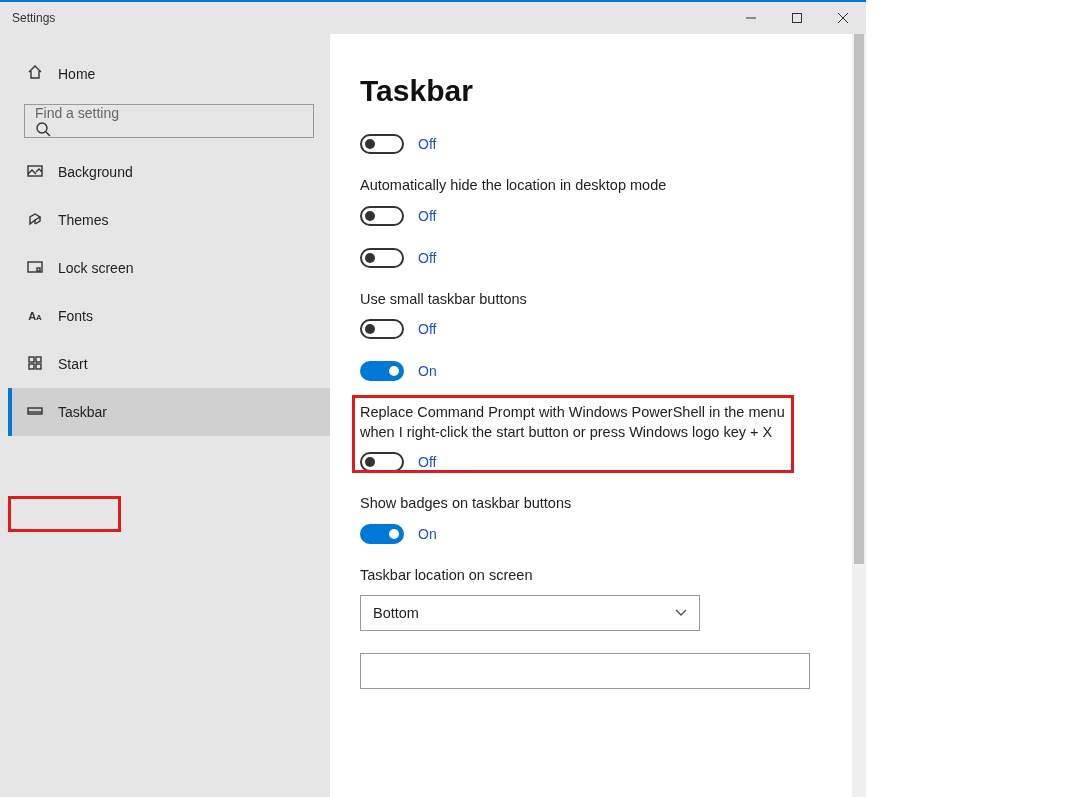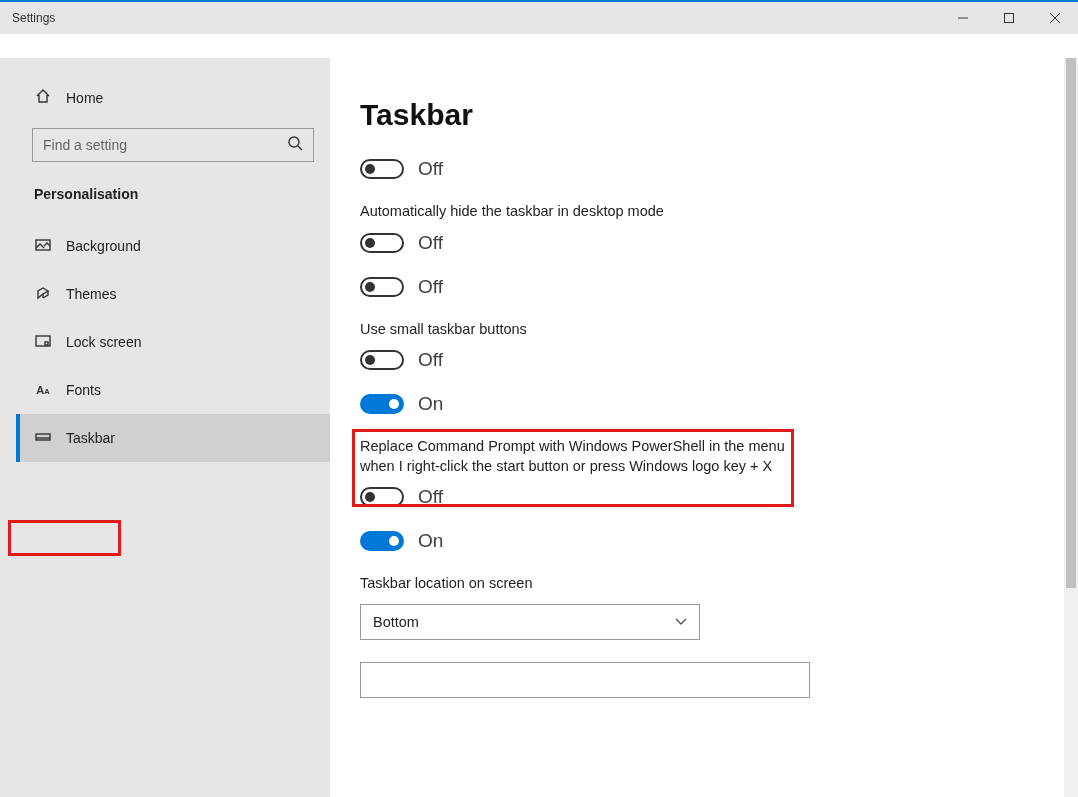--- a/index.html
+++ b/index.html
@@ -1,49 +1,48 @@
 <!DOCTYPE html>
 <html><head>
 <meta charset="utf-8">
 <style>
   * { box-sizing: border-box; margin: 0; padding: 0; font-family: "Segoe UI", Arial, sans-serif; }
   html, body { width: 1078px; height: 797px; overflow: hidden; background: #fff; }
 
   .window {
-    width: 1078px; height: 797px; display: flex; flex-direction: column;
+    width: 866px; height: 797px; display: flex; flex-direction: column;
     border-top: 2px solid #0078d7;
-    gap: 24px;
   }
   .titlebar {
     height: 32px; display: flex; align-items: center; background: #e6e6e6;
     padding-left: 12px; justify-content: space-between;
   }
   .titlebar-title { font-size: 12px; color: #333; }
   .window-controls { display: flex; height: 100%; }
   .win-btn {
     width: 46px; height: 32px; display: flex; align-items: center; justify-content: center;
     font-size: 10px; color: #333;
   }
   .win-btn svg { width: 10px; height: 10px; stroke: #333; stroke-width: 1; fill: none; }
 
   .body { flex: 1; display: flex; overflow: hidden; }
   .sidebar {
-    width: 330px; background: #e6e6e6; padding: 20px 0 0 16px;
+    width: 330px; background: #e6e6e6; padding: 20px 0 0 8px;
     display: flex; flex-direction: column;
   }
   .home-row {
     display: flex; align-items: center; padding: 10px 18px; cursor: default;
   }
   .home-row .icon { width: 18px; text-align: center; margin-right: 14px; }
   .home-row .label { font-size: 14px; color: #222; }
 
   .search-wrap { padding: 10px 16px 0 16px; }
   .search {
     width: 100%; height: 34px; border: 1px solid #999; background: #e6e6e6;
-    display: flex; align-items: center; padding: 0 10px; justify-content: space-between;
+    display: flex; padding: 0 10px; justify-content: space-between; flex-direction: column;
   }
   .search input {
     border: none; background: transparent; outline: none; font-size: 14px;
     color: #666; width: 90%;
   }
   .search input::placeholder { color: #666; }
   .search .search-icon { color: #666; }
 
   .section-header {
     padding: 24px 18px 10px 18px; font-size: 14px; font-weight: 600; color: #222;
@@ -74,21 +73,21 @@
   .toggle.off { border: 2px solid #333; background: #fff; }
   .toggle.off .knob {
     width: 10px; height: 10px; border-radius: 50%; background: #333;
     position: absolute; top: 3px; left: 3px;
   }
   .toggle.on { background: #0078d7; border: 2px solid #0078d7; }
   .toggle.on .knob {
     width: 10px; height: 10px; border-radius: 50%; background: #fff;
     position: absolute; top: 3px; right: 3px;
   }
-  .toggle-state { font-size: 19px; color: #404040; }
+  .toggle-state { font-size: 14px; color: #1d4ed8; }
 
   .dropdown {
     width: 340px; height: 36px; border: 1px solid #999; display: flex;
     align-items: center; justify-content: space-between; padding: 0 12px;
     font-size: 14.5px; color: #222; margin-top: 3px;
   }
   .dropdown.wide { width: 450px; }
   .dropdown .chev { font-size: 12px; color: #555; }
 
   .red-box { position: absolute; border: 3px solid #e11b1b; pointer-events: none; }
@@ -148,21 +147,20 @@
           <input type="text" placeholder="Find a setting" style="">
           <span class="search-icon">
             <svg class="ic" viewBox="0 0 16 16">
                 <circle cx="7" cy="7" r="5"></circle>
                 <line x1="11" y1="11" x2="15" y2="15"></line>
               </svg>
           </span>
         </div>
       </div>
 
-      <div class="section-header">Personalisation</div>
 
       <div class="nav-list">
         <div class="nav-item">
           <span class="nav-icon">
             <svg class="ic" viewBox="0 0 16 16">
                 <rect x="1" y="3" width="14" height="10"></rect>
                 <path d="M1 11 L5 7 L9 11 M9 9 L12 6 L15 9"></path>
               </svg>
           </span>
           <span>Background</span>
@@ -183,20 +181,31 @@
                 <rect x="1" y="3" width="14" height="10"></rect>
                 <rect x="10" y="9" width="3" height="3"></rect>
               </svg>
           </span>
           <span>Lock screen</span>
         </div>
         <div class="nav-item">
           <span class="nav-icon" style="font-size:11px; font-weight:600;">A<span style="font-size:8px;">A</span></span>
           <span>Fonts</span>
         </div>
+        <div class="nav-item">
+          <span class="nav-icon">
+            <svg class="ic" viewBox="0 0 16 16">
+                <rect x="2" y="2" width="5" height="5"></rect>
+                <rect x="9" y="2" width="5" height="5"></rect>
+                <rect x="2" y="9" width="5" height="5"></rect>
+                <rect x="9" y="9" width="5" height="5"></rect>
+              </svg>
+          </span>
+          <span>Start</span>
+        </div>
         <div class="nav-item selected">
           <span class="nav-icon">
             <svg class="ic" viewBox="0 0 16 16">
                 <rect x="1" y="5" width="14" height="6"></rect>
                 <line x1="1" y1="9" x2="15" y2="9"></line>
               </svg>
           </span>
           <span>Taskbar</span>
         </div>
       </div>
@@ -211,21 +220,21 @@
         <div class="setting">
           <div class="toggle-row">
             <div class="toggle off">
                 <div class="knob"></div>
               </div>
             <div class="toggle-state">Off</div>
           </div>
         </div>
 
         <div class="setting">
-          <div class="setting-label">Automatically hide the taskbar in desktop mode</div>
+          <div class="setting-label">Automatically hide the location in desktop mode</div>
           <div class="toggle-row">
             <div class="toggle off">
                 <div class="knob"></div>
               </div>
             <div class="toggle-state">Off</div>
           </div>
         </div>
 
         <div class="setting">
           <div class="toggle-row">
@@ -260,20 +269,21 @@
           <div class="toggle-row">
             <div class="toggle off">
                 <div class="knob"></div>
               </div>
             <div class="toggle-state">Off</div>
           </div>
           <div class="red-box" style="left:-8px; top:-8px; width:442px; height:78px;"></div>
         </div>
 
         <div class="setting">
+          <div class="setting-label">Show badges on taskbar buttons</div>
           <div class="toggle-row">
             <div class="toggle on">
                 <div class="knob"></div>
               </div>
             <div class="toggle-state">On</div>
           </div>
         </div>
 
         <div class="setting">
           <div class="setting-label">Taskbar location on screen</div>

